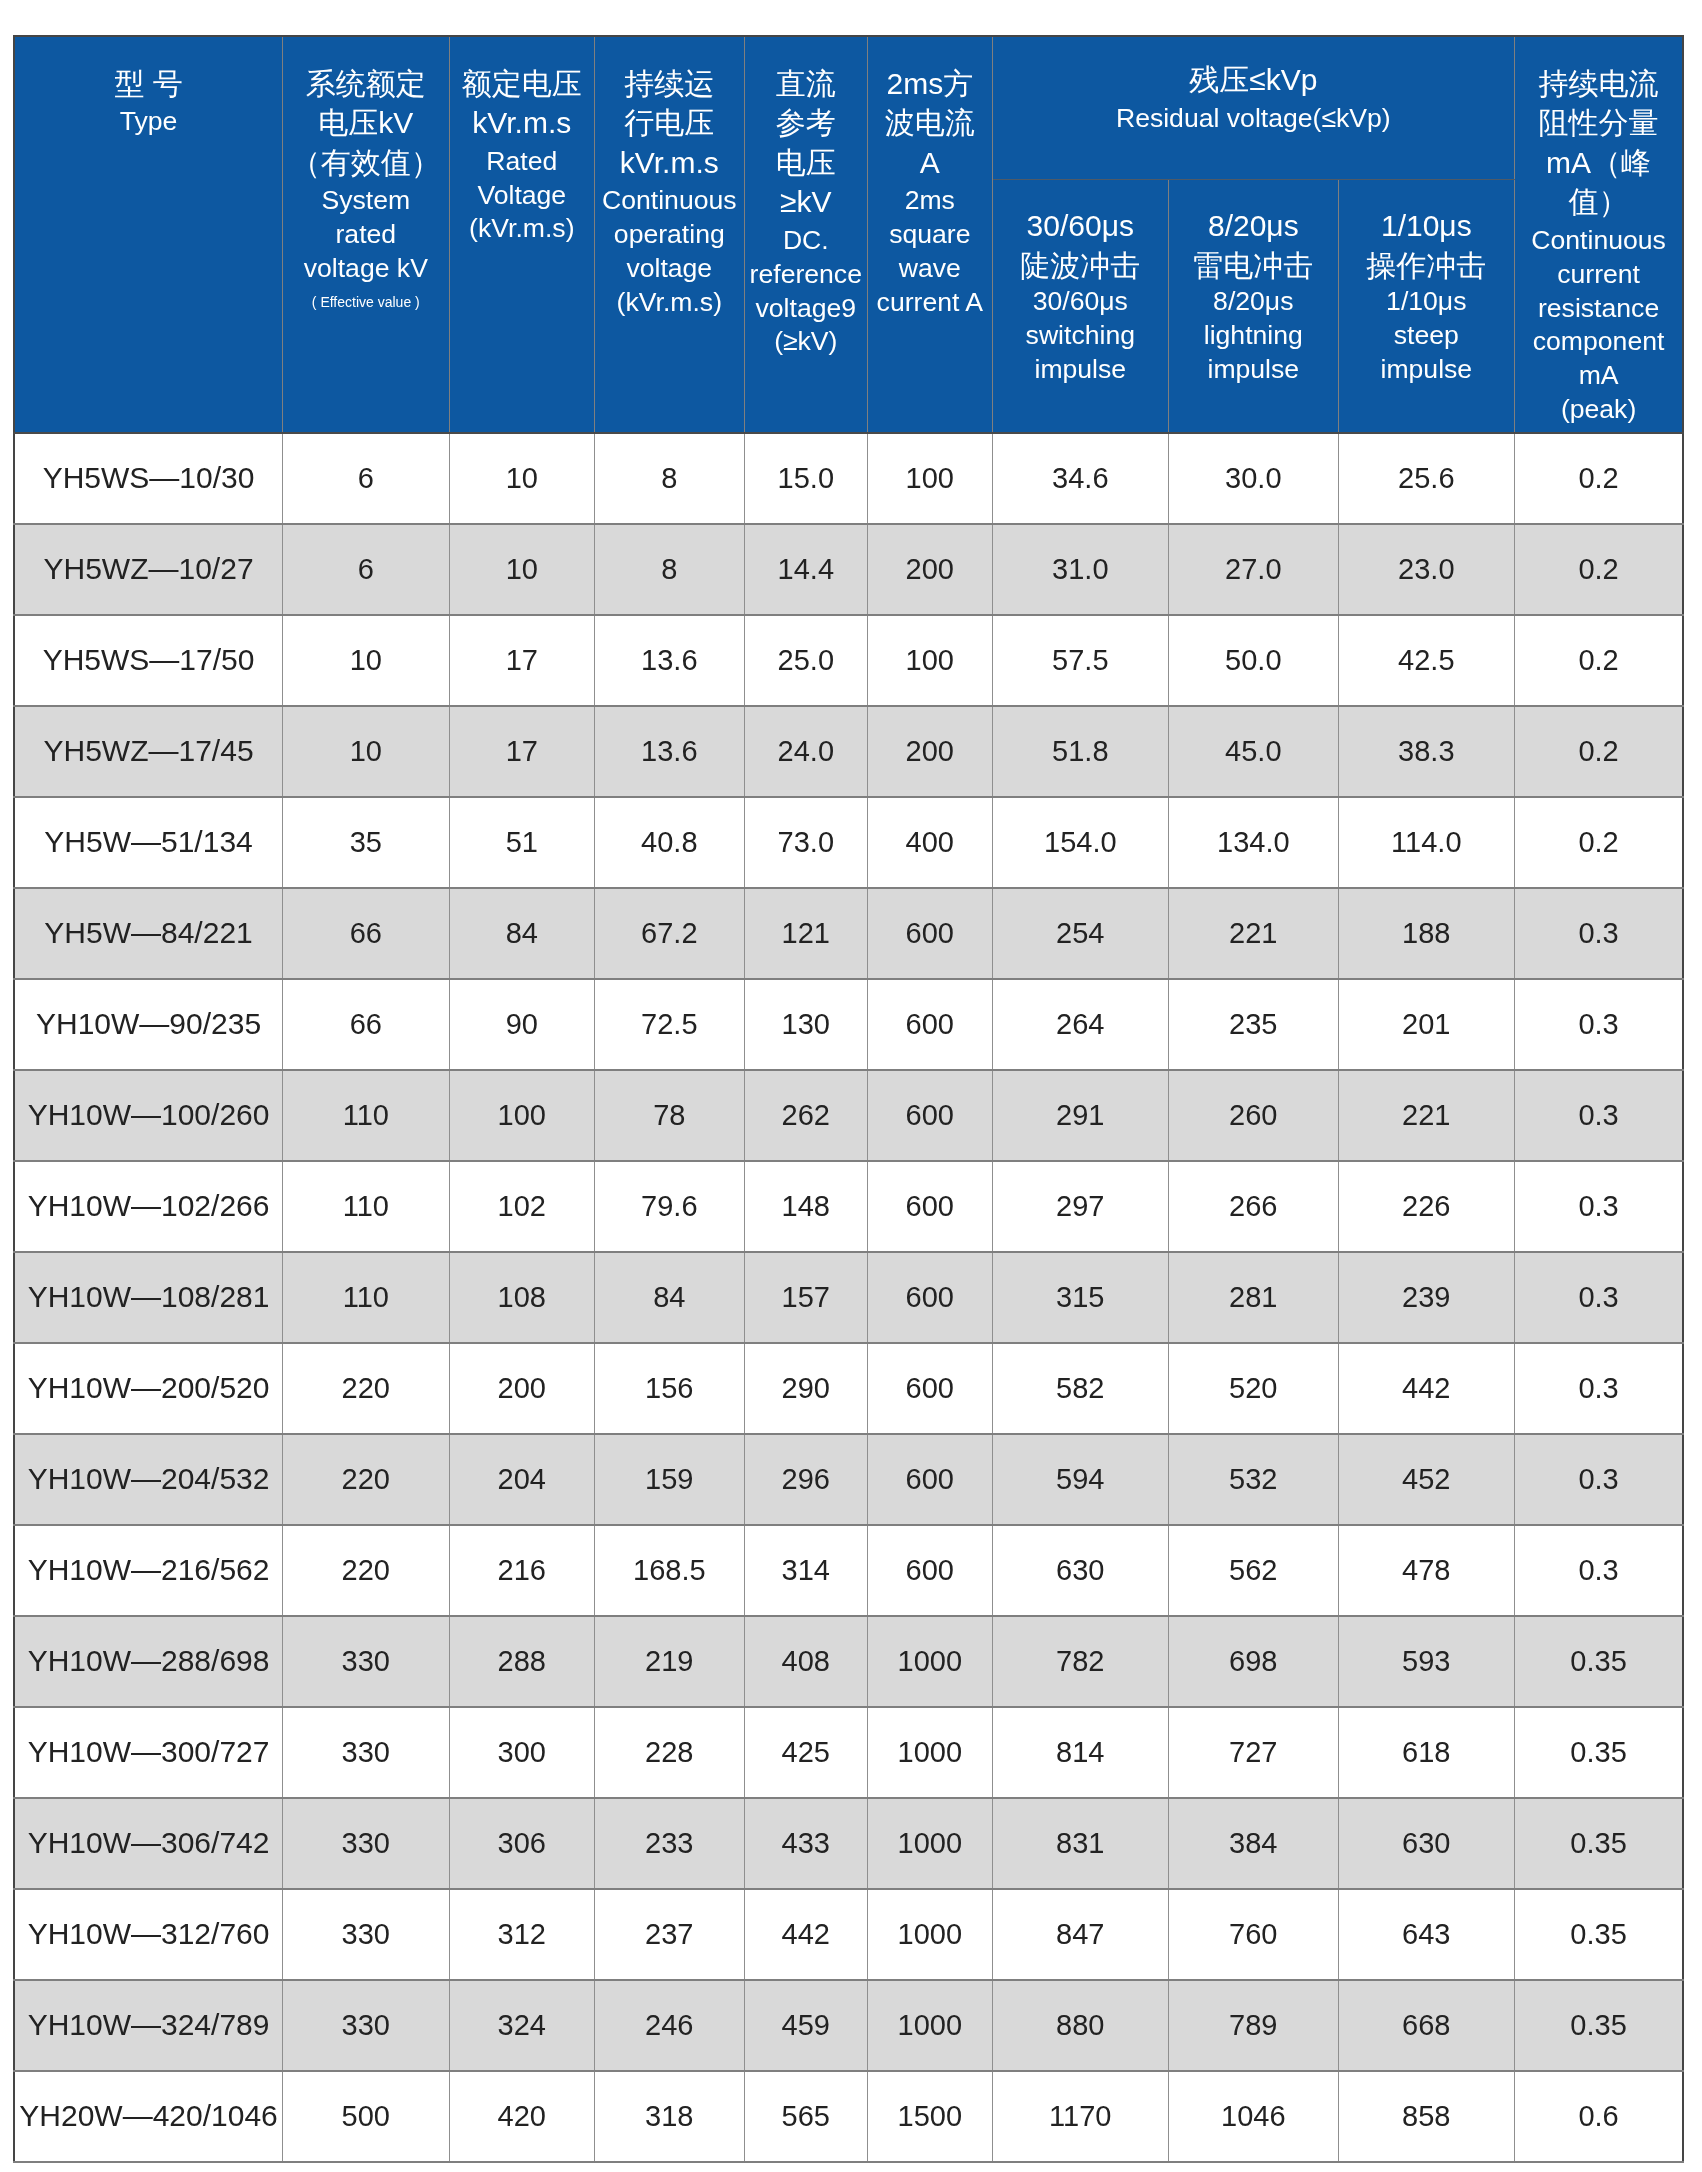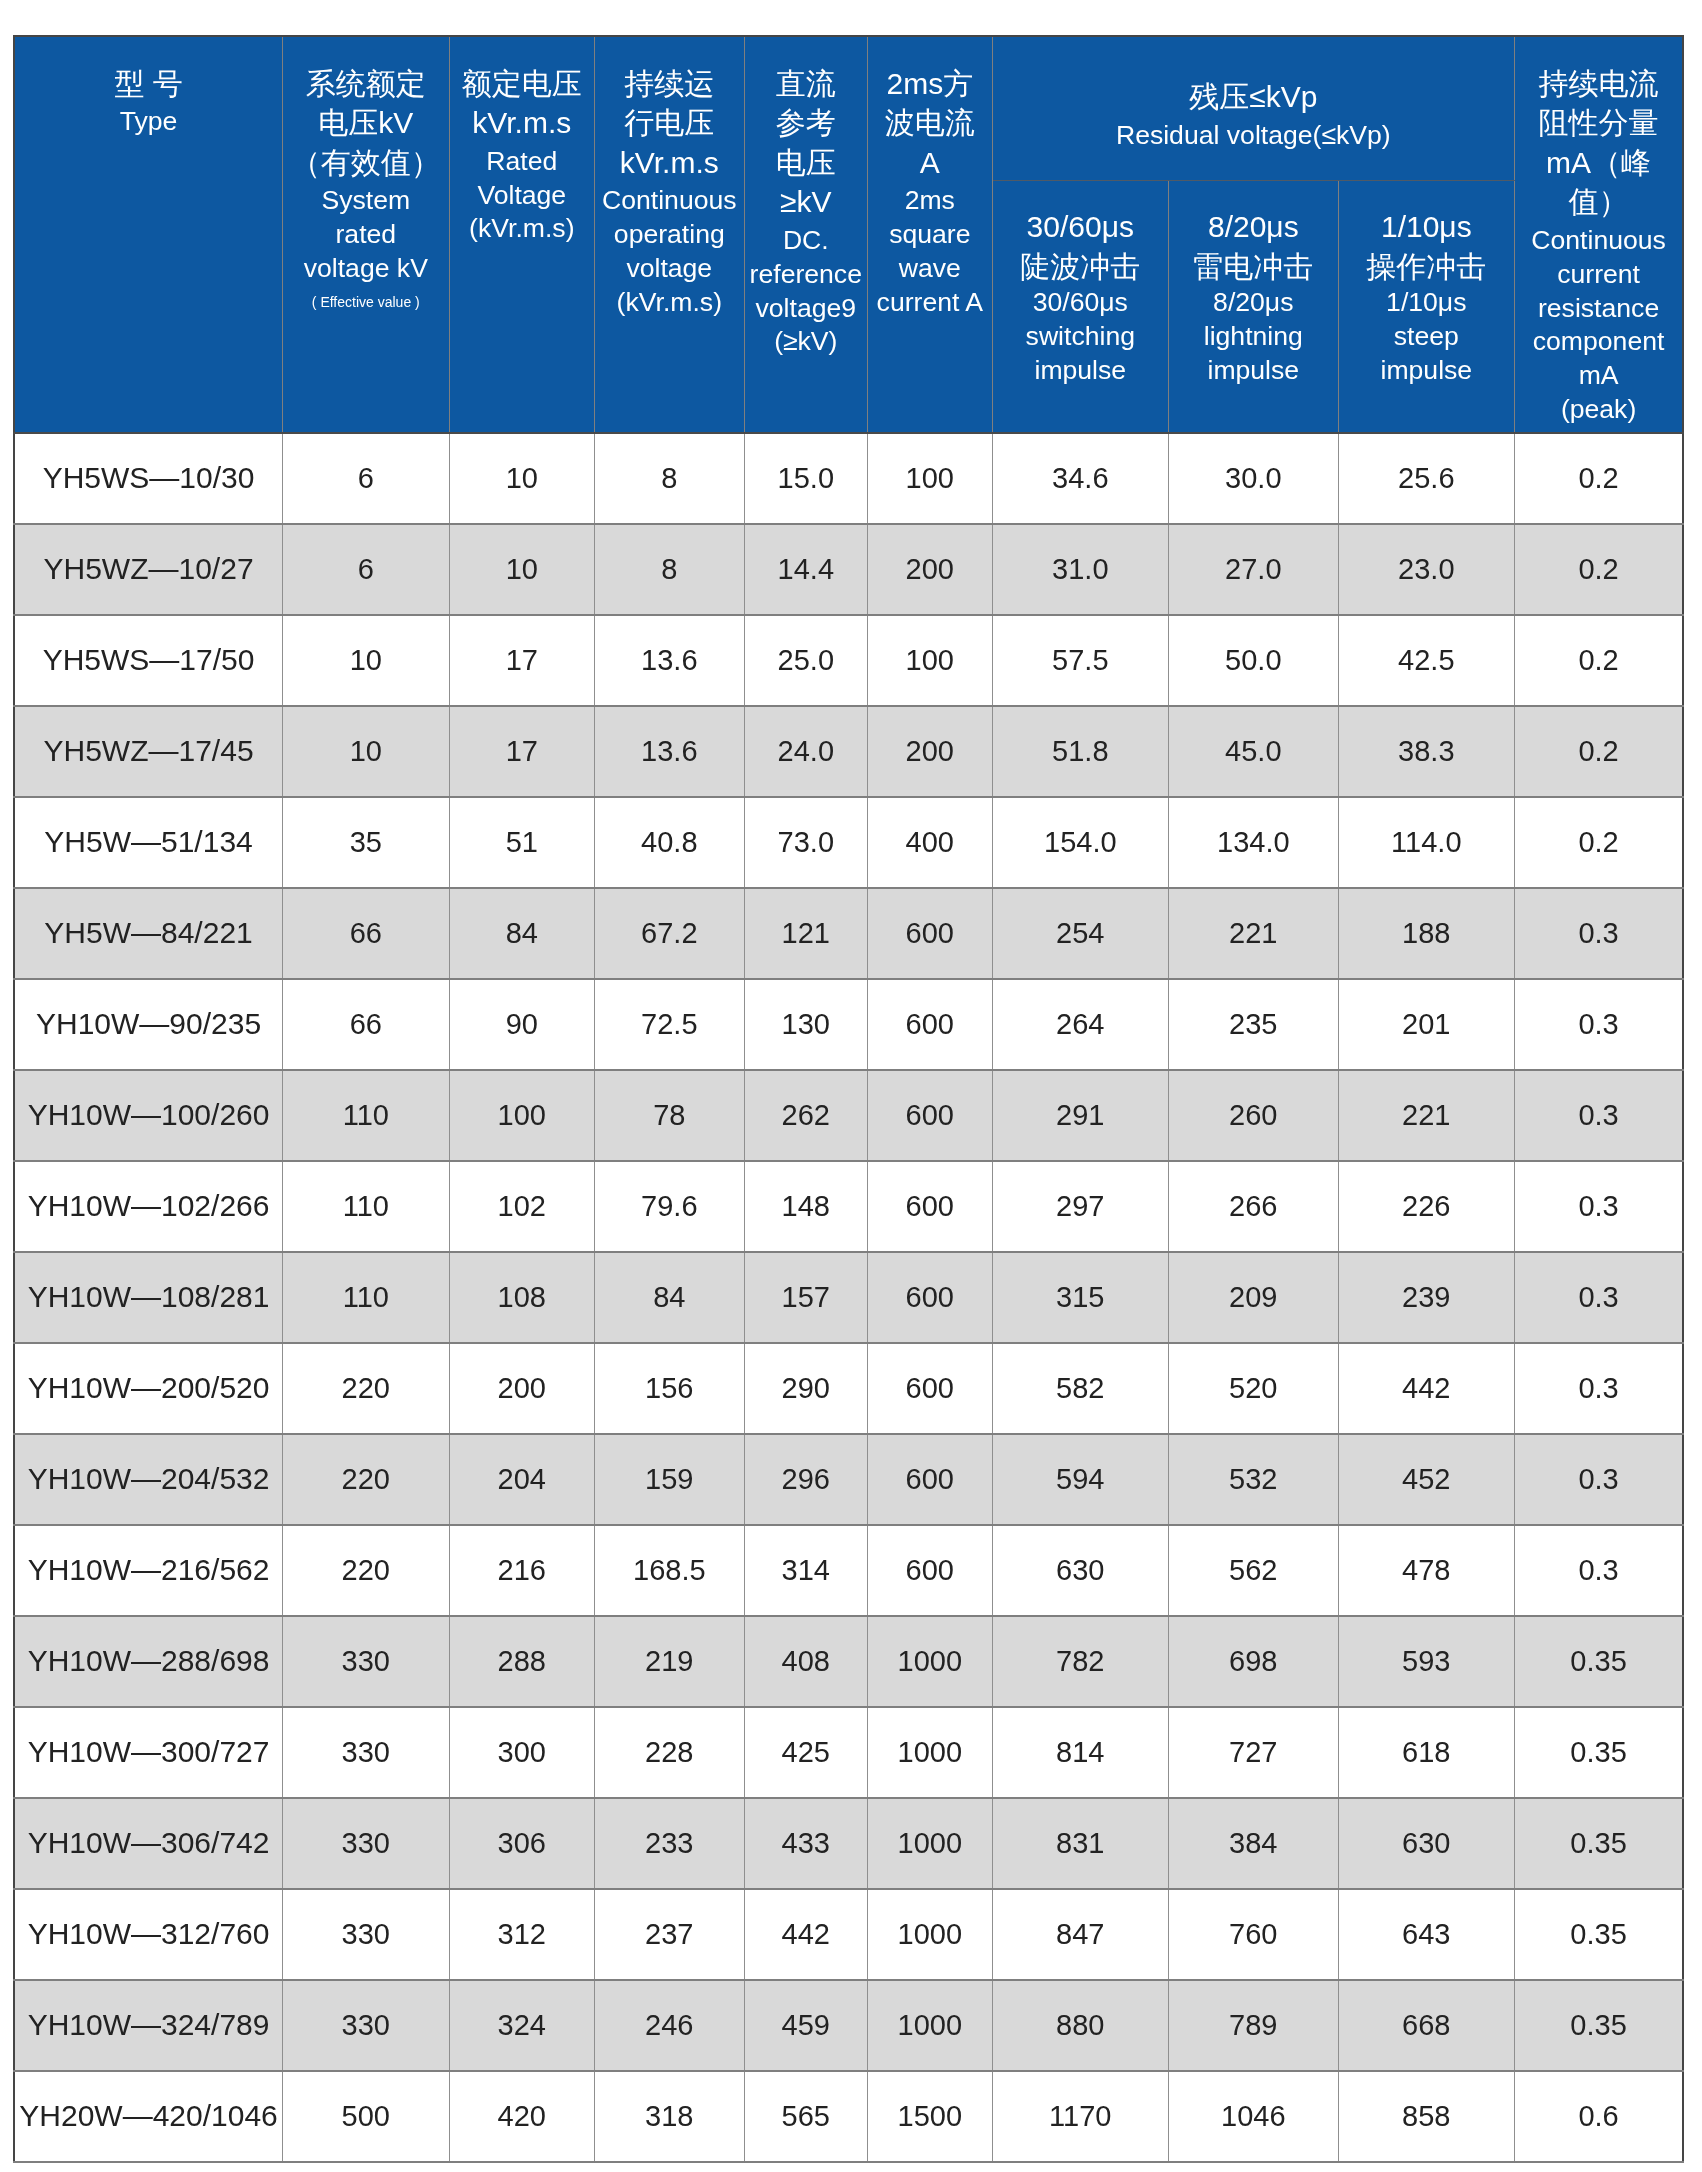--- a/index.html
+++ b/index.html
@@ -28,21 +28,21 @@
     background:var(--header_bg);
     color:var(--header_text);
     font-weight:normal;
     vertical-align:top;
     border:1.8px solid var(--grid);
     border-bottom:2.7px solid #4a4a4a;
     padding:26.6px 1.8px 5.3px 1.8px;
   }
   thead th.group{
     border-bottom:1.8px solid #4f5a66;
-    padding-top:40px;
+    padding-top:23px;
     height:121px;
     box-sizing:border-box;
   }
   thead tr.subrow th{
     padding-top:26px;
     height:173px;
     box-sizing:border-box;
   }
   .zh{
     font-size:30px;line-height:1.32;white-space:pre-line;
@@ -285,21 +285,21 @@
     <td>0.3</td>
   </tr>
       <tr>
     <td class="type">YH10W—108/281</td>
     <td>110</td>
     <td>108</td>
     <td>84</td>
     <td>157</td>
     <td>600</td>
     <td>315</td>
-    <td>209</td>
+    <td>281</td>
     <td>239</td>
     <td>0.3</td>
   </tr>
       <tr>
     <td class="type">YH10W—200/520</td>
     <td>220</td>
     <td>200</td>
     <td>156</td>
     <td>290</td>
     <td>600</td>

